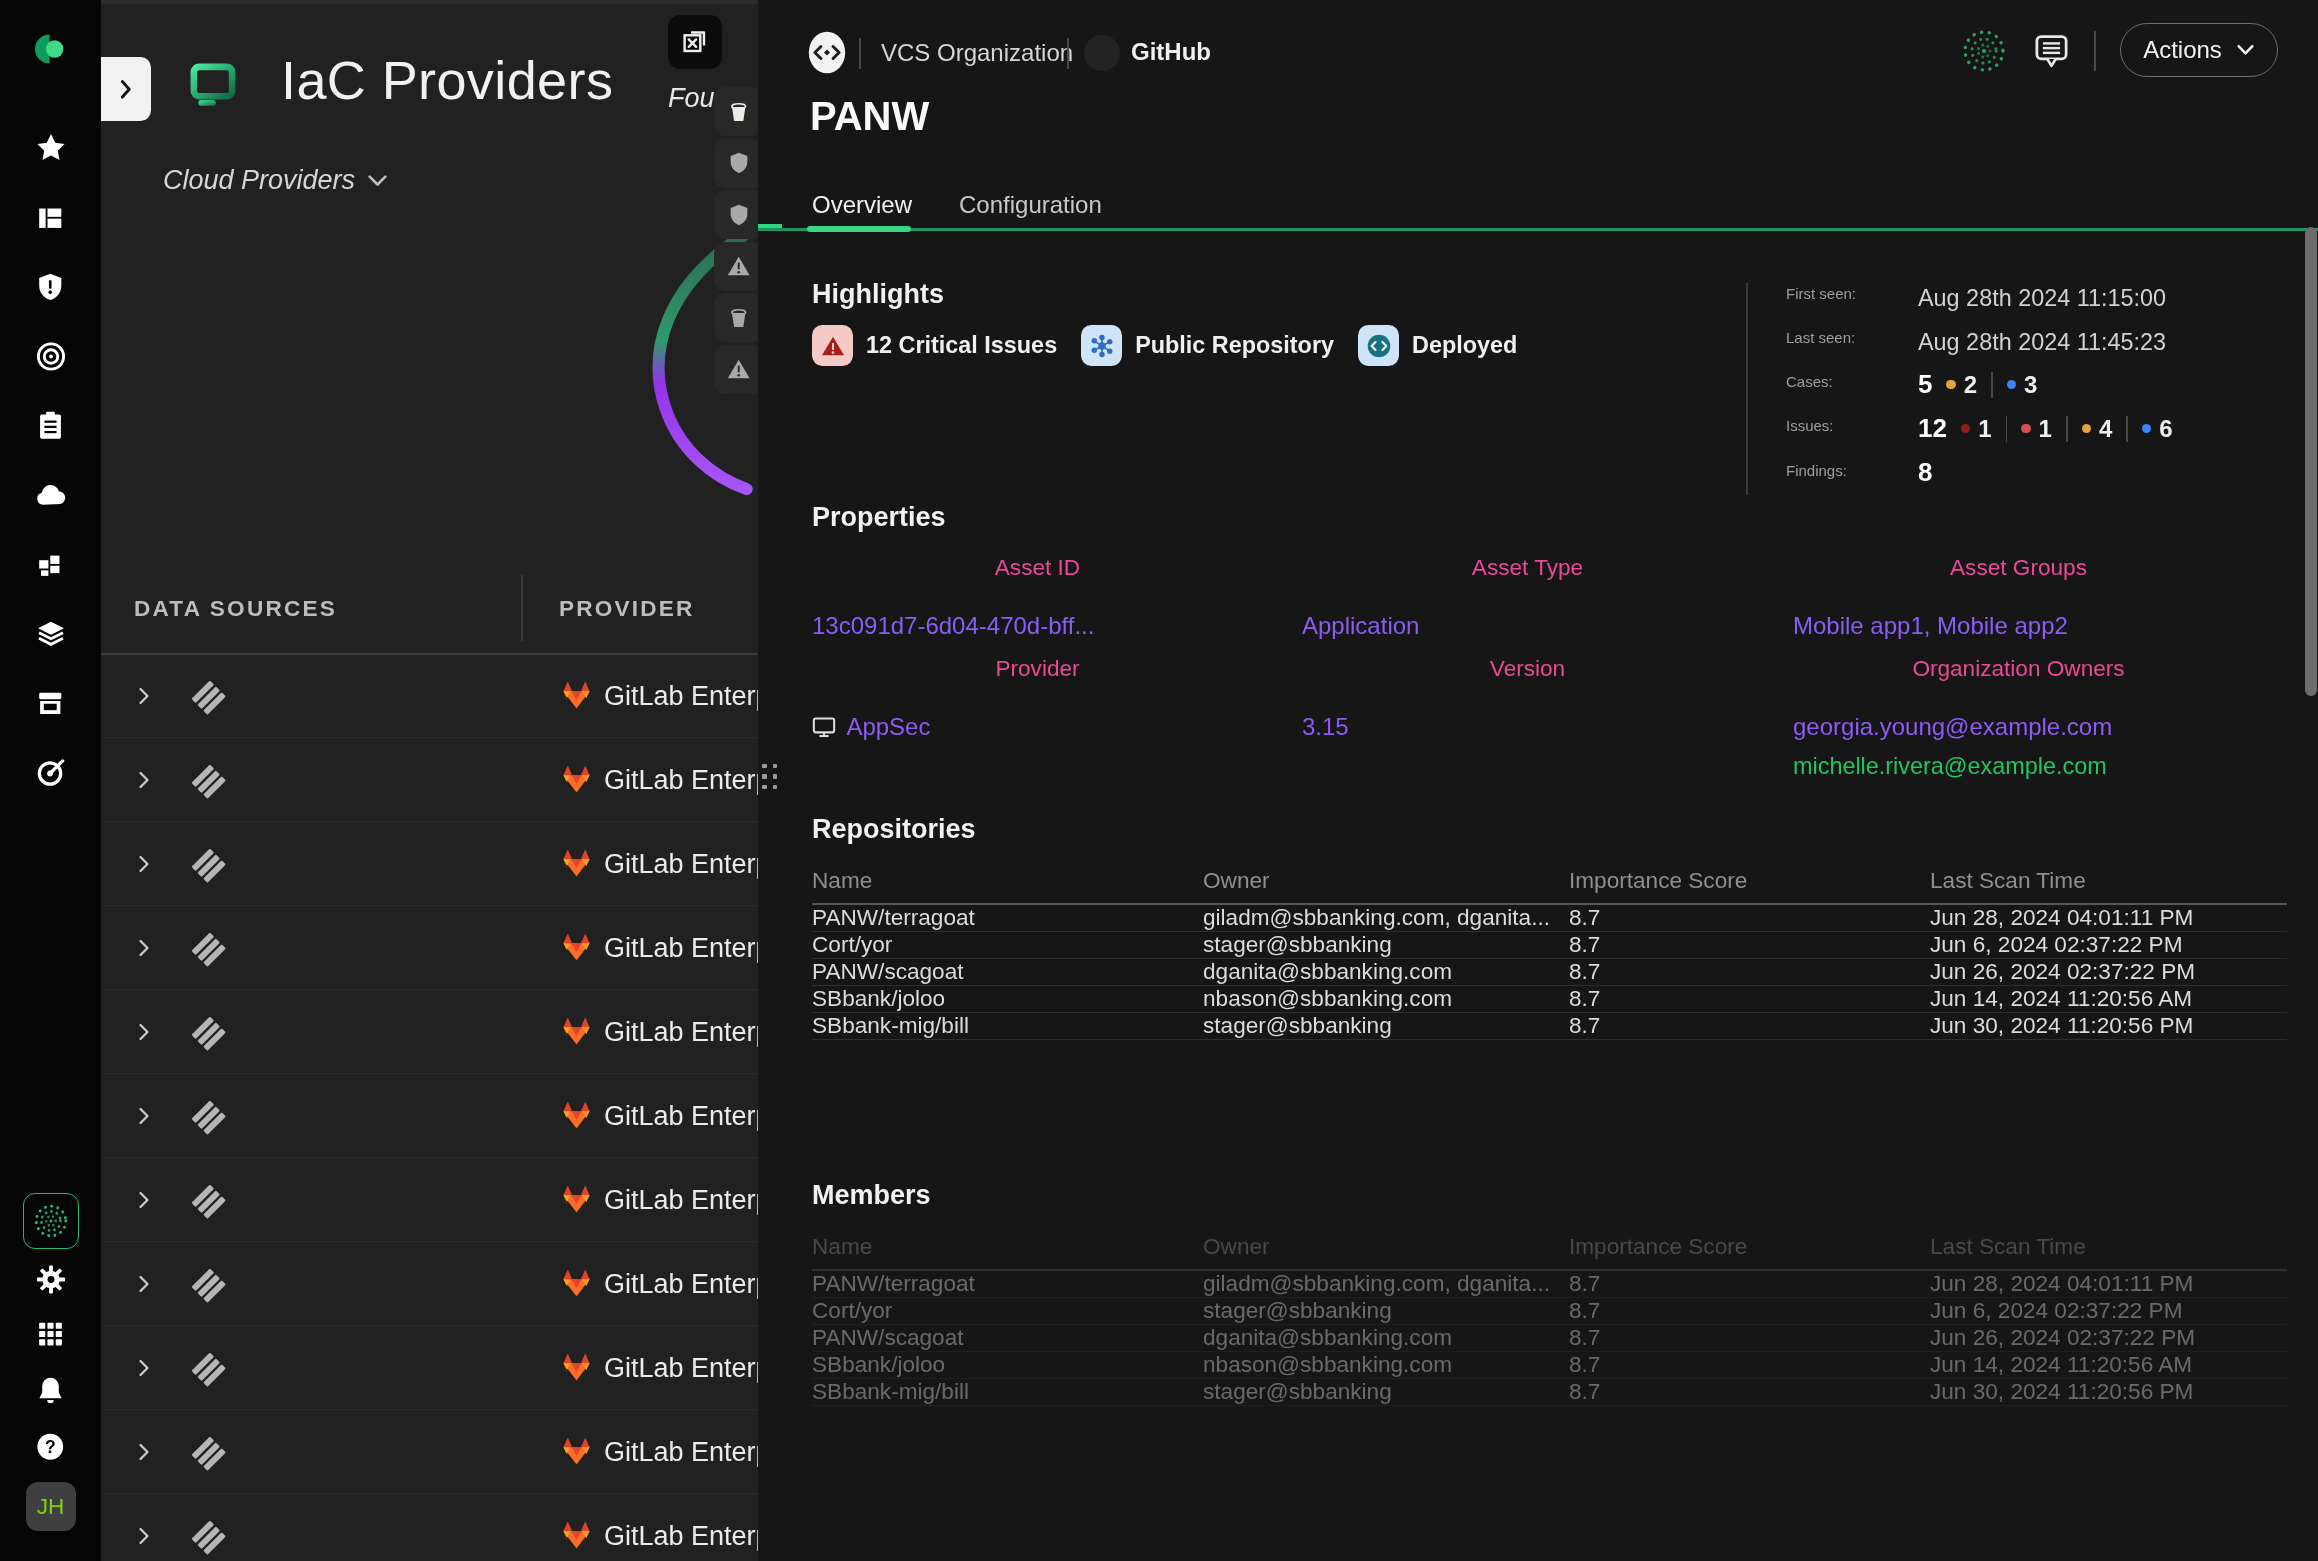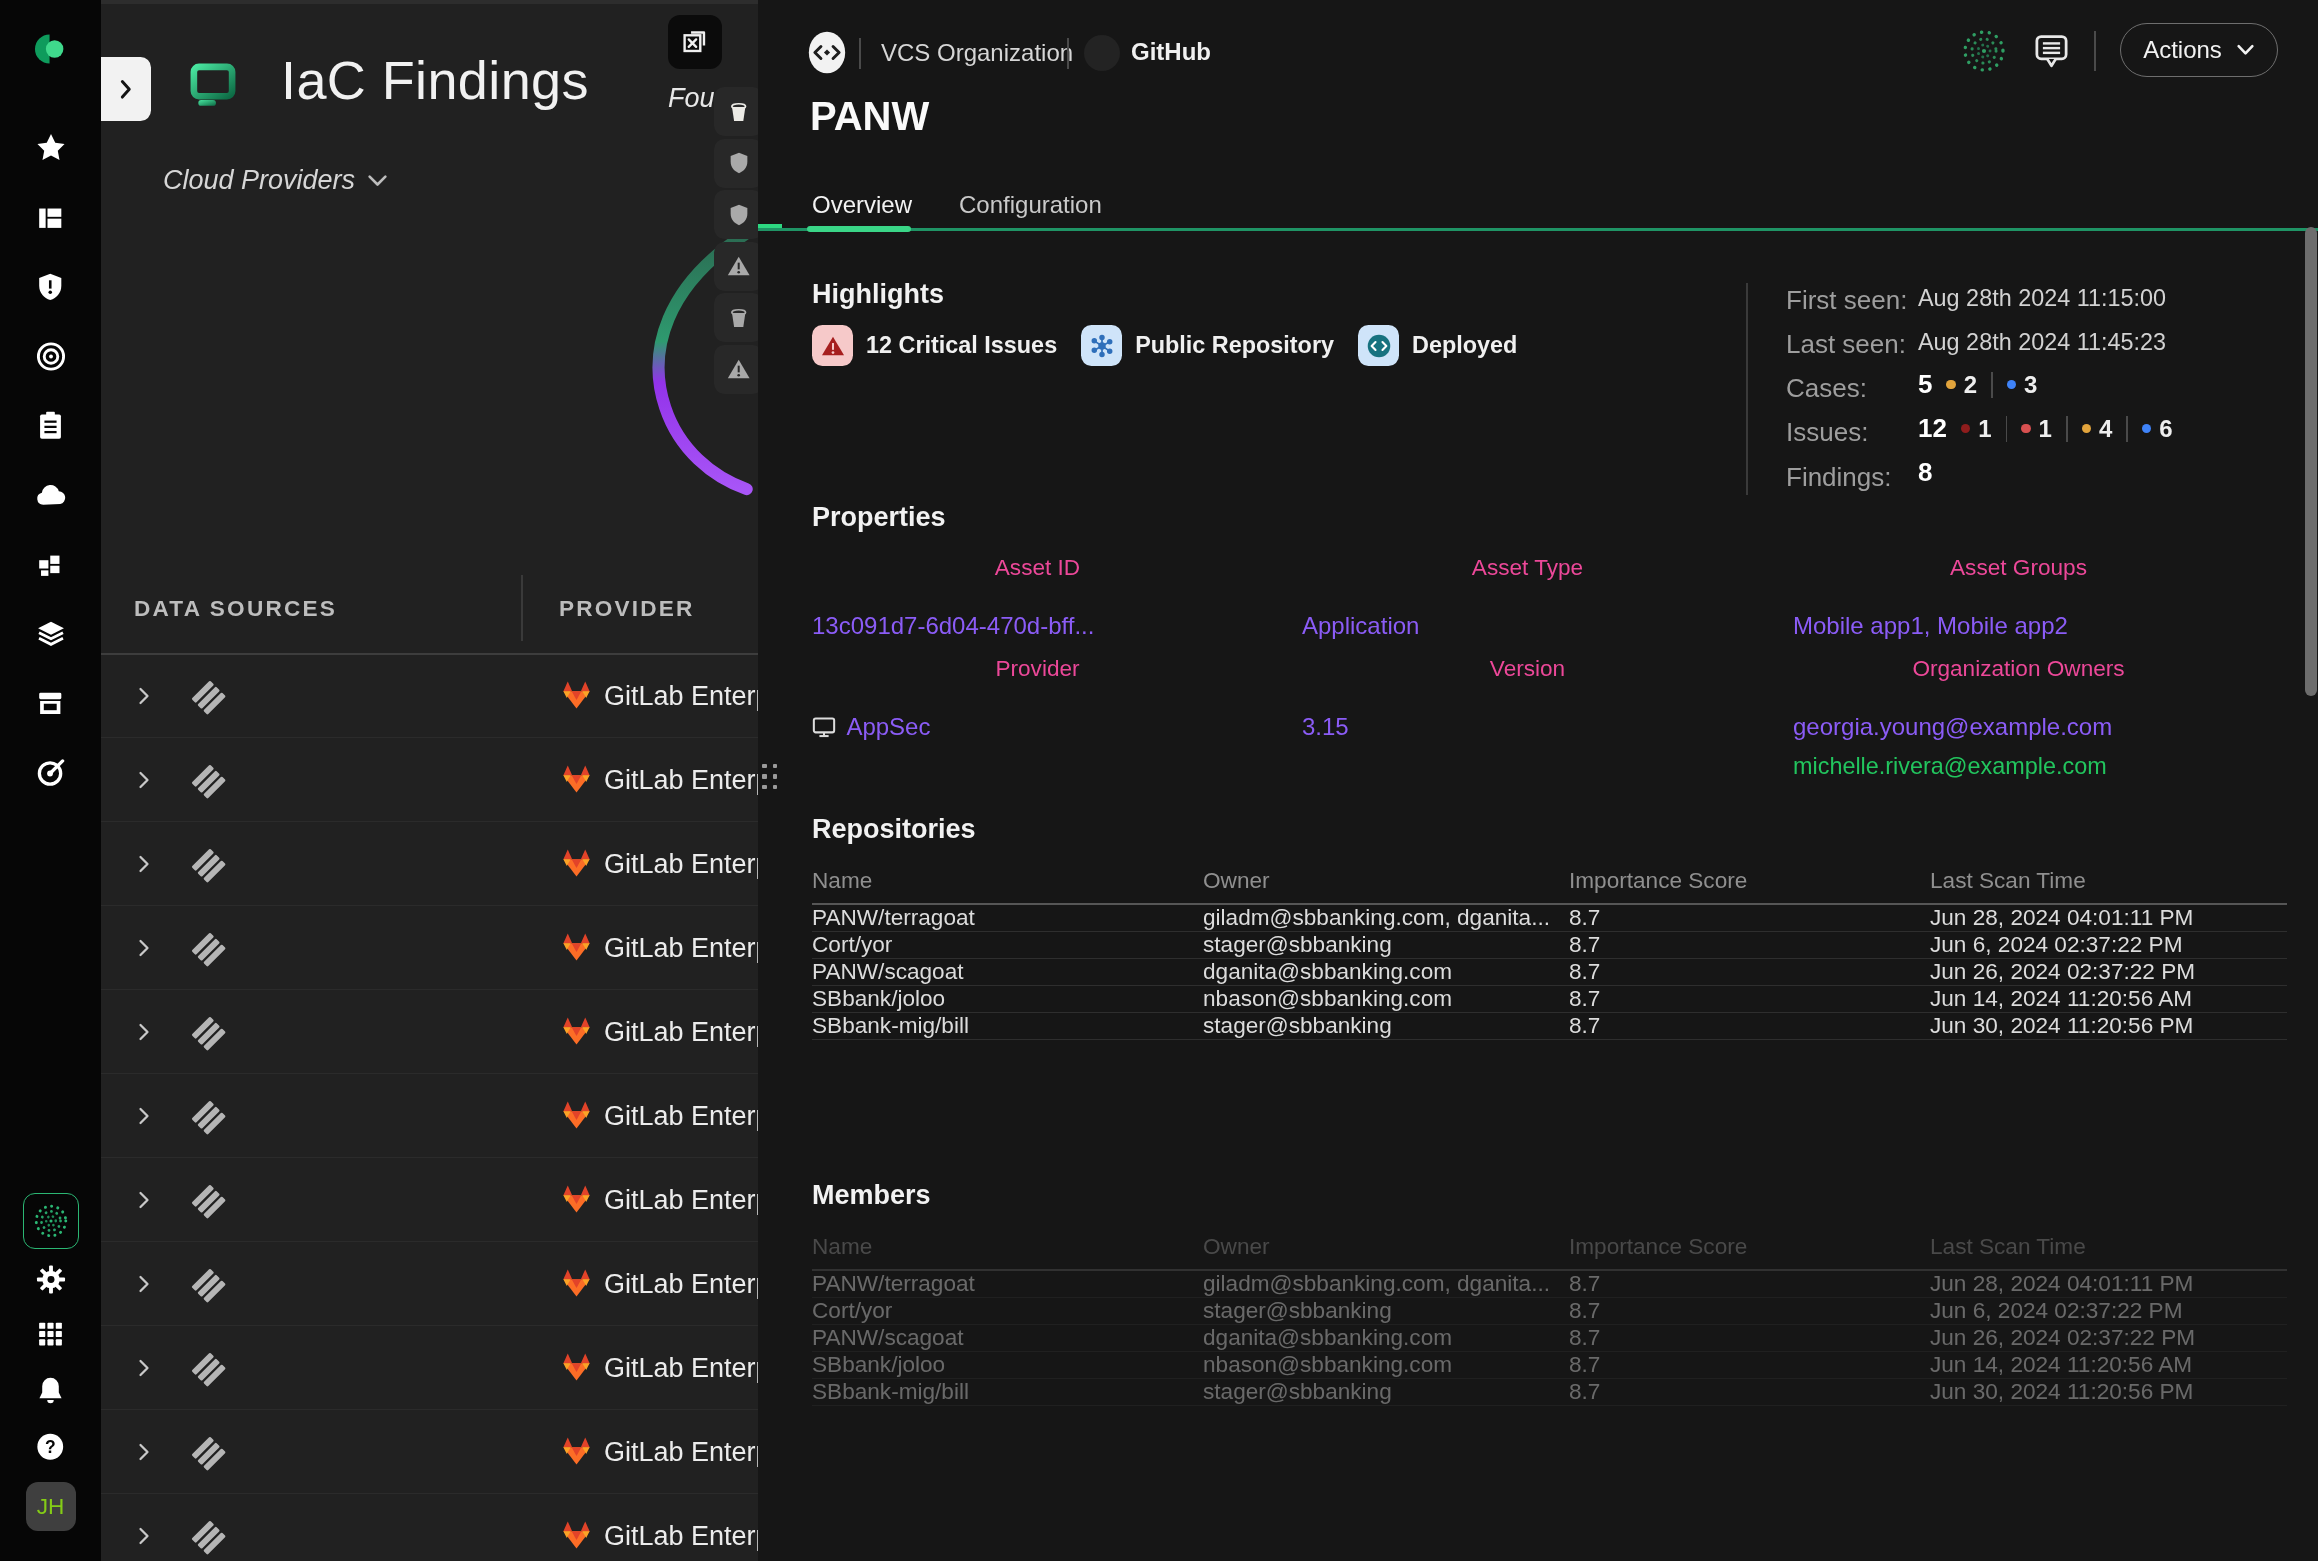--- a/index.html
+++ b/index.html
@@ -69,21 +69,21 @@
   .tabline { position:absolute; left:0; top:228px; width:100%; height:2.6px; background:#1f9465; }
   .tabact { position:absolute; left:49px; top:226px; width:104px; height:6px; border-radius:3.5px; background:#3ad687; }
 
   .h2 { position:absolute; font-size:27px; font-weight:700; color:#f2f2f2; }
   .badges { position:absolute; left:54px; top:325px; display:flex; gap:24px; align-items:center; }
   .badge { display:flex; align-items:center; gap:13px; }
   .badge .bic { width:41px; height:41px; border-radius:10.4px; display:flex; align-items:center; justify-content:center; }
   .badge b { font-size:23.4px; font-weight:700; color:#f0f0f0; white-space:nowrap; }
 
   .metaline { position:absolute; left:988px; top:283px; width:1.7px; height:212px; background:#3a3a3a; }
-  .meta-label { position:absolute; left:1028px; font-size:26px; color:#9e9e9e; }
+  .meta-label { position:absolute; left:1028px; font-size:15px; color:#9e9e9e; }
   .meta-val { position:absolute; left:1160px; font-size:23.4px; color:#d2d2d2; white-space:nowrap; }
   .meta-num { position:absolute; left:1160px; display:flex; align-items:center; gap:14px; }
   .meta-num .tot { font-size:26px; font-weight:700; color:#fff; }
   .bd { display:flex; align-items:center; gap:7.8px; }
   .bd .dot { width:9.5px; height:9.5px; border-radius:50%; display:inline-block; }
   .bd .num { font-size:24px; font-weight:700; color:#eee; }
   .bd-div { width:1.7px; height:26px; background:#4a4a4a; }
 
   .field { position:absolute; width:451px; }
   .field .fl { font-size:22.6px; color:#ec4899;text-align:center; }
@@ -251,21 +251,21 @@
         <defs>
             <linearGradient id="mgrad" x1="0" y1="0" x2="1" y2="1">
               <stop offset="0" stop-color="#49e6a0"></stop>
               <stop offset="1" stop-color="#0d6b45"></stop>
             </linearGradient>
           </defs>
         <rect x="4" y="3" width="26" height="20" rx="3.5" stroke="url(#mgrad)" stroke-width="4.5"></rect>
         <rect x="7" y="25.5" width="12" height="4" rx="2" fill="url(#mgrad)"></rect>
       </svg>
     </div>
-    <h1 class="iac-title">IaC Findings</h1>
+    <h1 class="iac-title">IaC Providers</h1>
 
     <div class="popout">
       <svg width="29.5" height="29.5" viewBox="0 0 32 32" fill="none" stroke="#f0f0f0" stroke-width="2.6">
         <path d="M12 6 H26 V20" stroke-linejoin="round"></path>
         <rect x="5" y="9" width="17" height="17"></rect>
         <path d="M9.5 13.5 L17.5 21.5 M17.5 13.5 L9.5 21.5" stroke-linecap="round"></path>
       </svg>
     </div>
     <div class="found">Found</div>
 

